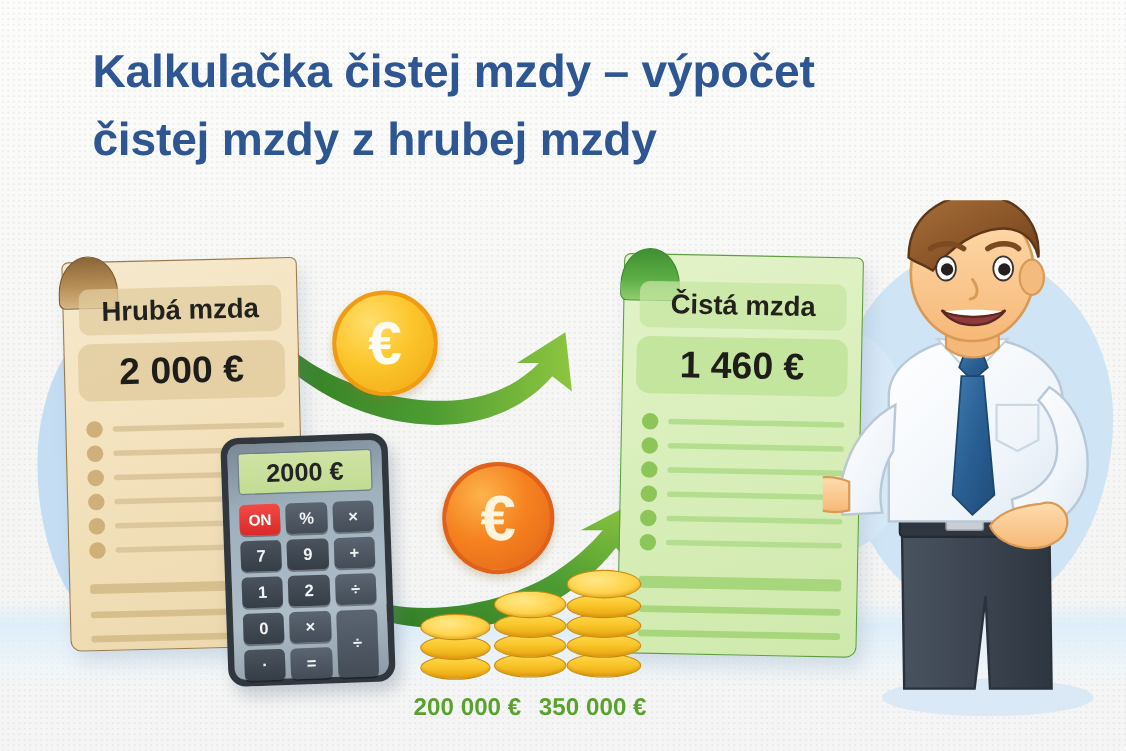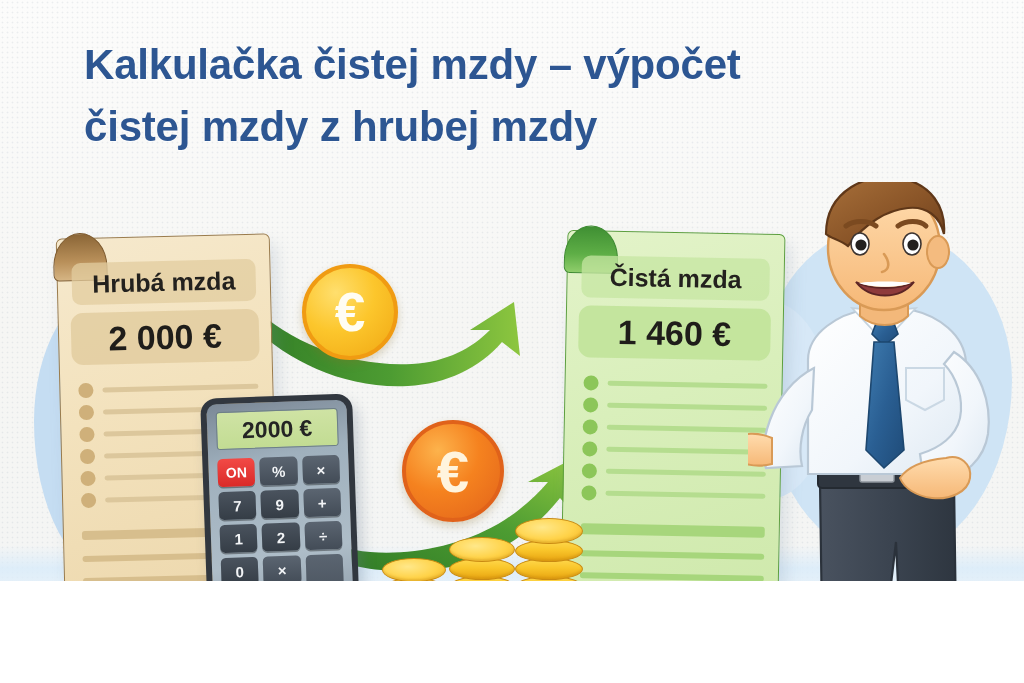--- a/index.html
+++ b/index.html
@@ -6,21 +6,21 @@
     margin: 0;
     padding: 0;
     background: #ffffff;
   }
   body {
     font-family: "Liberation Sans", sans-serif;
   }
   #scene {
     position: relative;
     width: 1024px;
-    height: 581px;
+    height: 683px;
     overflow: hidden;
     background: #f8f8f6;
   }
   
   #bg-texture {
     position: absolute;
     inset: 0;
     background-image:
       radial-gradient(circle, rgba(175,185,200,0.22) 0.8px, rgba(0,0,0,0) 1.1px);
     background-size: 5px 5px;
@@ -470,20 +470,24 @@
     <div class="coin-disc coin-top" style="left:0; top:5px; width:64px; height:23px;"></div>
   </div>
   <div class="stack" id="stack-3" style="left:515px; top:512px; width:66px; height:108px;">
     <div class="coin-disc" style="left:0; top:82px; width:66px; height:20px;"></div>
     <div class="coin-disc" style="left:0; top:64px; width:66px; height:20px;"></div>
     <div class="coin-disc" style="left:0; top:46px; width:66px; height:20px;"></div>
     <div class="coin-disc" style="left:0; top:28px; width:66px; height:20px;"></div>
     <div class="coin-disc coin-top" style="left:0; top:6px; width:66px; height:24px;"></div>
   </div>
 
+  <div id="amounts">
+    <span>200 000 €</span>
+    <span>350 000 €</span>
+  </div>
 
   <svg id="person" width="276" height="500" viewBox="0 0 276 500">
     <defs>
       <linearGradient id="shirtg" x1="0" y1="0" x2="1" y2="1">
         <stop offset="0%" stop-color="#ffffff"></stop>
         <stop offset="60%" stop-color="#f1f6fb"></stop>
         <stop offset="100%" stop-color="#dde8f2"></stop>
       </linearGradient>
       <linearGradient id="tieg" x1="0" y1="0" x2="1" y2="1">
         <stop offset="0%" stop-color="#3f7cb0"></stop>

